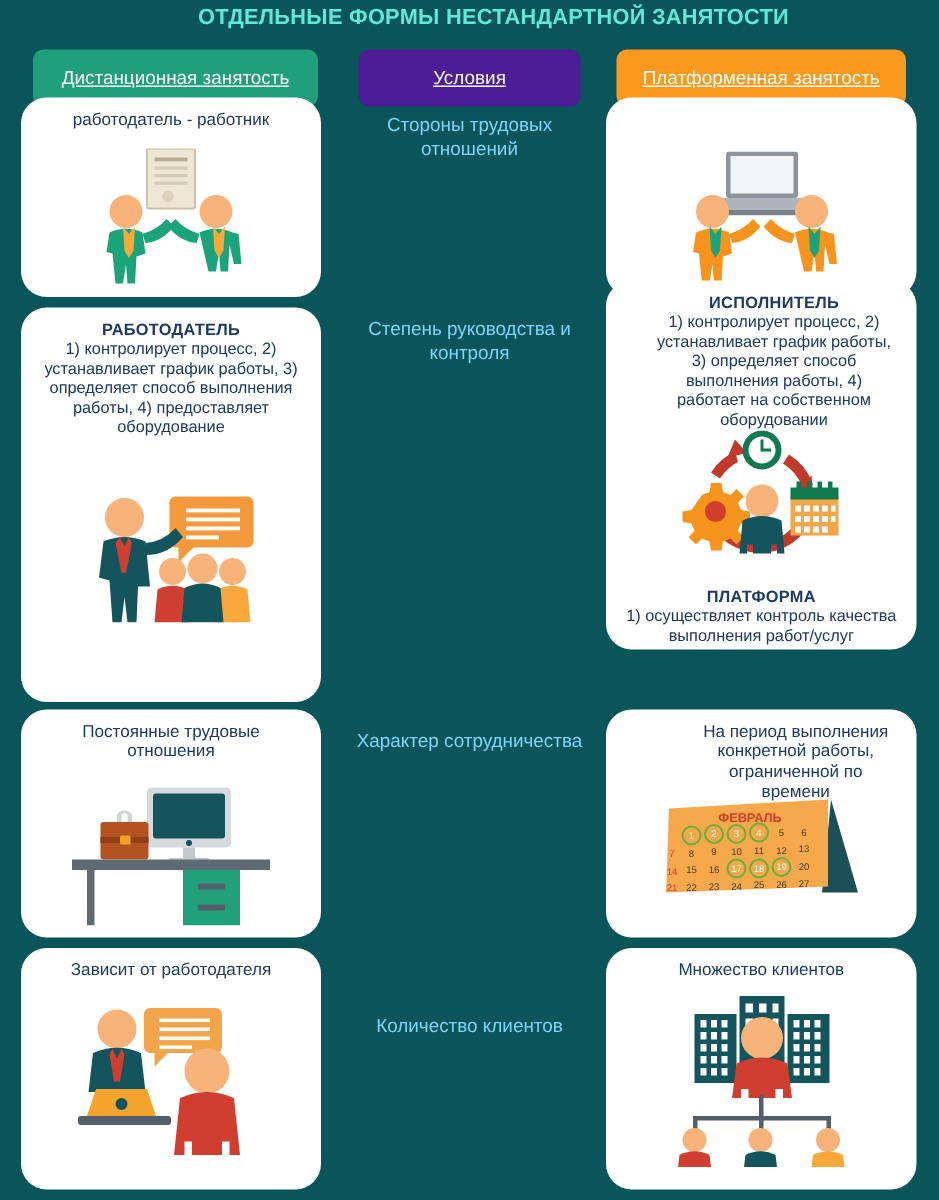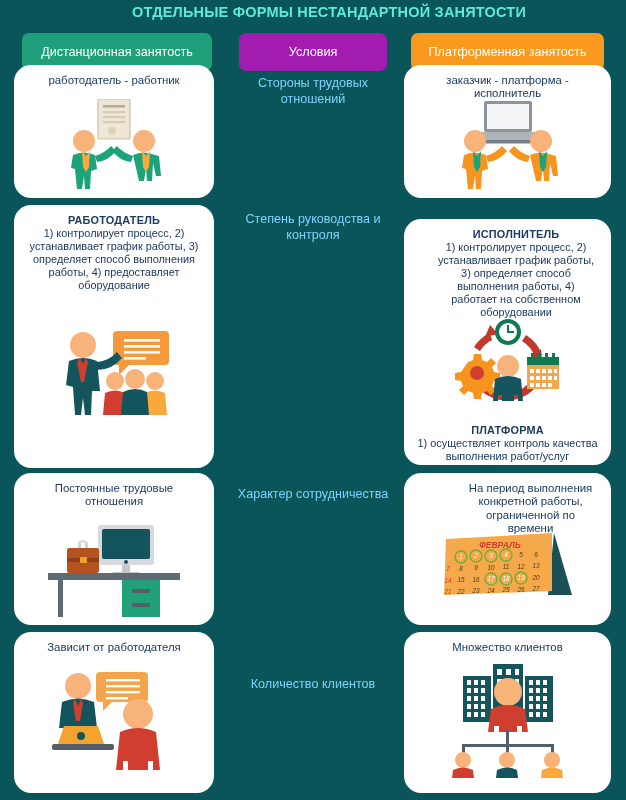--- a/index.html
+++ b/index.html
@@ -33,23 +33,24 @@
     color: #ffffff;
     text-align: right;
     font-size: 12.6px;
     line-height: 15px;
     display: flex;
     align-items: center;
     justify-content: center;
     padding: 4px 6px;
     top: 33px;
     height: 38px;
+    text-decoration: underline;
   }
   .pill-left  { left: 22px;  width: 190px; background: #20a07a; }
-  .pill-mid   { left: 239px; width: 148px; background: #a21caf; }
+  .pill-mid   { left: 239px; width: 148px; background: #4c1d95; }
   .pill-right { left: 411px; width: 193px; background: #f99a1e; }
 
   
   .card {
     position: absolute;
     background: #ffffff;
     border-radius: 17px;
   }
   .card-text {
     text-align: center;
@@ -73,39 +74,38 @@
     text-align: center;
     color: #7dd3fc;
     font-size: 12.6px;
     line-height: 15.5px;
   }
 
   
   .c-l1 { left: 14px;  top: 65px;  width: 200px; height: 133px; }
   .c-r1 { left: 404px; top: 65px;  width: 207px; height: 133px; }
   .c-l2 { left: 14px;  top: 205px; width: 200px; height: 263px; }
-  .c-r2 { left: 404px; top: 219px; width: 207px; height: 246px; padding-left: 17px; }
+  .c-r2 { left: 404px; top: 187px; width: 207px; height: 246px; padding-left: 17px; }
   .c-l3 { left: 14px;  top: 473px; width: 200px; height: 152px; }
   .c-r3 { left: 404px; top: 473px; width: 207px; height: 152px; padding-left: 46px; }
   .c-l4 { left: 14px;  top: 632px; width: 200px; height: 161px; }
   .c-r4 { left: 404px; top: 632px; width: 207px; height: 161px; }
 
   .m-1 { top: 76px;  }
   .m-2 { top: 212px; }
   .m-3 { top: 487px; }
   .m-4 { top: 645px; margin-top: 32px; }
 
   
   .icon-wrap {
     position: absolute;
     left: 0; right: 0;
     display: flex;
     align-items: flex-end;
     justify-content: center;
-    font-style: italic;
   }
   svg { display: block; }
 </style>
 </head>
 <body>
 
 <div id="page">
 
   <div class="title">ОТДЕЛЬНЫЕ ФОРМЫ НЕСТАНДАРТНОЙ ЗАНЯТОСТИ</div>
 
@@ -137,21 +137,20 @@
 
         <circle cx="90" cy="42" r="11" fill="#f7b37a"></circle>
         <path d="M79 56 q11 -5 22 0 l4 1 2 20 -5 0 -3 -13 -1 18 -5 0 -1 -13 -2 13 -5 0 -6 -26 z" fill="#1ba37a"></path>
         <path d="M79 57 q-10 -3 -16 -10 l-5 5 q8 10 19 11 z" fill="#1ba37a"></path>
         <path d="M88 52 l4 5 4 -5 -1 16 -3 5 -3 -5 z" fill="#f9a93c"></path>
       </svg>
     </div>
   </div>
 
   <div class="card c-r1">
-    <div class="card-text">заказчик - платформа - исполнитель</div>
     <div class="icon-wrap" style="top:36px;">
       <svg width="126" height="90" viewBox="0 0 126 90">
 
         <rect x="39" y="0" width="48" height="31" rx="2" fill="#8d949c"></rect>
         <rect x="42" y="3" width="42" height="25" fill="#f4f5f6"></rect>
         <path d="M33 31 h60 l6 8 h-72 z" fill="#aeb4ba"></path>
         <rect x="29" y="39" width="68" height="3.5" rx="1.6" fill="#787f86"></rect>
 
         <circle cx="30" cy="40" r="11" fill="#f7b37a"></circle>
         <path d="M19 54 q11 -5 22 0 l2 14 -6 2 -1 18 -5 0 -1 -13 -2 13 -5 0 -2 -20 -4 -1 z" fill="#f7941d"></path>

